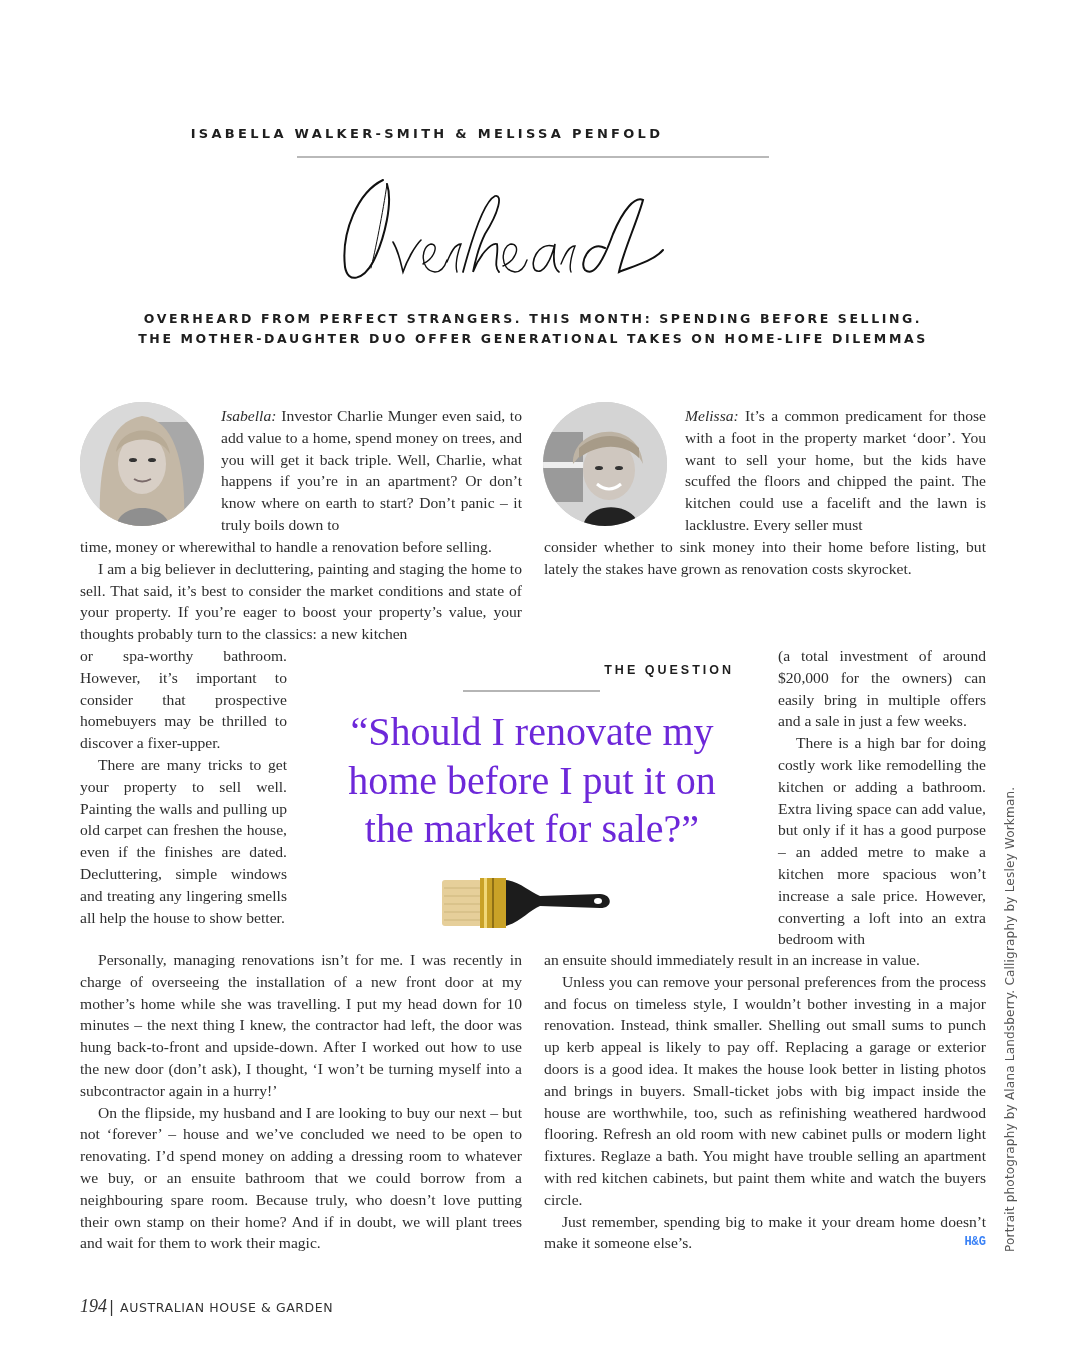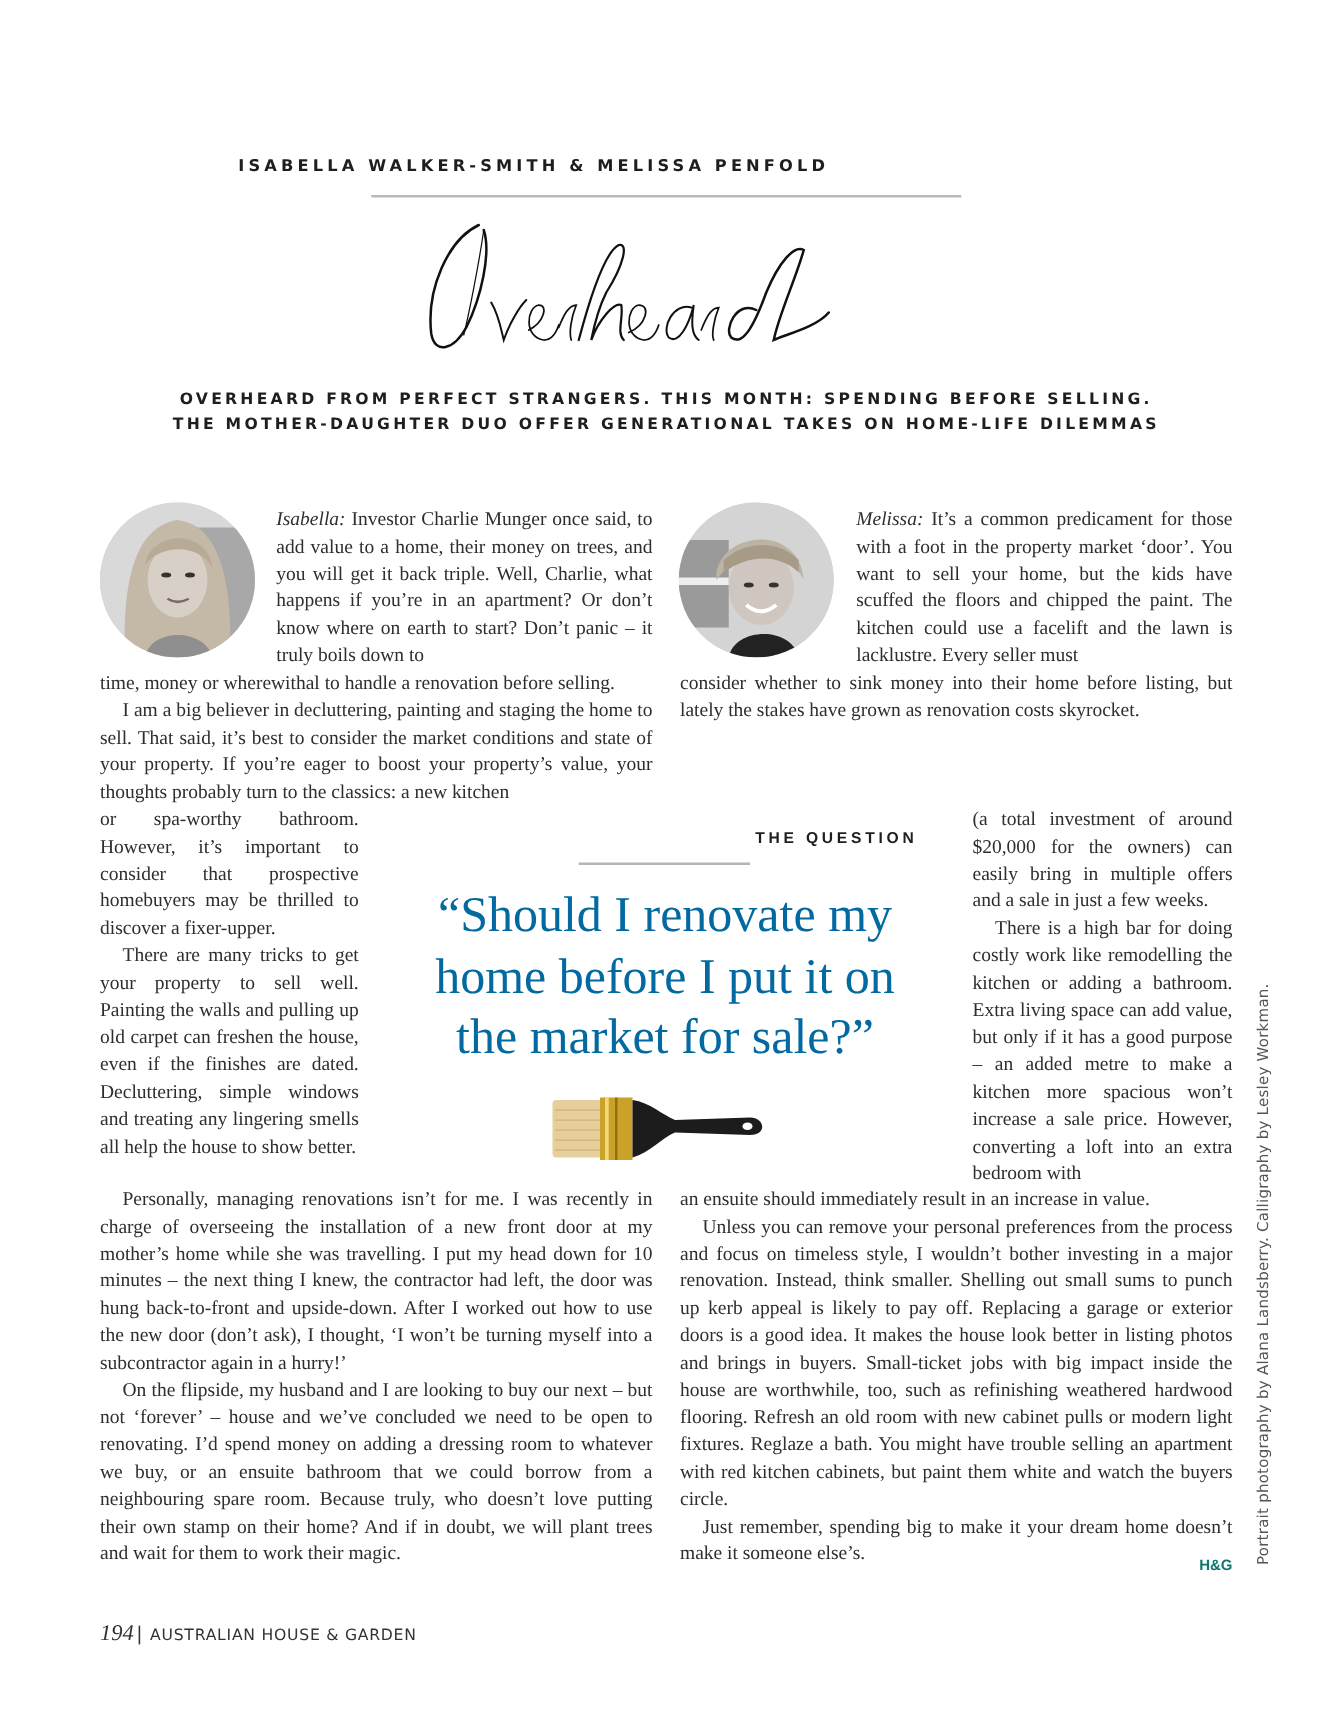--- a/index.html
+++ b/index.html
@@ -35,35 +35,35 @@
 
     .speaker { font-style: italic; margin-top: 19px; }
 
     .question-label {
       position: absolute; top: 663px; left: 330px; width: 404px; text-align: right;
       font-family: Liberation Sans, sans-serif; font-size: 12.5px; letter-spacing: 3px; font-weight: 600; color: #1e1e1e;
     }
     .question-rule { position: absolute; top: 690px; left: 463px; width: 137px; height: 2px; background: #b5b5b5; }
     .question-quote {
       position: absolute; top: 708px; left: 320px; width: 424px; text-align: center;
-      font-family: "Liberation Serif", serif; font-size: 40px; line-height: 48.5px; color: #0369a1;
+      font-family: "Liberation Serif", serif; font-size: 40px; line-height: 48.5px; color: #6d28d9;
     }
     .brush { position: absolute; top: 872px; left: 440px; width: 176px; height: 60px; }
 
     .credit {
       position: absolute; left: 1003px; top: 1252px; width: 500px; transform-origin: 0 0; transform: rotate(-90deg);
       font-family: "DejaVu Sans", sans-serif; font-size: 12px; color: #555; white-space: nowrap; letter-spacing: 0.2px;
     }
 
     .folio { position: absolute; top: 1296px; left: 80px; font-size: 14px; color: #333; white-space: nowrap; }
     .folio .page-num { font-family: "Liberation Serif", serif; font-style: italic; font-size: 18px; }
     .folio .pipe { font-family: "DejaVu Sans", sans-serif; margin: 0 6px 0 2px; font-size: 15px; }
     .folio .mag { font-family: "DejaVu Sans", sans-serif; font-size: 12.5px; letter-spacing: 0.6px; }
 
-    .sign-off { font-family: Liberation Sans, sans-serif; font-weight: 700; font-size: 12px; float: right; color: #0f766e; margin-top: 10px; }
+    .sign-off { font-family: Liberation Mono, monospace; font-weight: 700; font-size: 12px; float: right; color: #3b82f6; margin-top: 0; }
   </style>
 </head>
 <body>
 
 <div class="byline">ISABELLA WALKER-SMITH &amp; MELISSA PENFOLD</div>
 <div class="byline-rule"></div>
 
 <div class="masthead">
   <svg width="420" height="120" viewBox="0 0 420 120">
     <title>Overheard</title>
@@ -119,21 +119,21 @@
     <path d="M30 62 C 28 24, 96 14, 100 62 C 92 44, 66 30, 40 50 Z" fill="#bdb3a4"></path>
     <path d="M36 46 C 54 30, 80 30, 96 46 L 96 56 C 80 40, 54 42, 36 56 Z" fill="#a79b88"></path>
     <ellipse cx="56" cy="66" rx="4" ry="2" fill="#333"></ellipse>
     <ellipse cx="76" cy="66" rx="4" ry="2" fill="#333"></ellipse>
     <path d="M54 82 Q 66 92 78 82" stroke="#fff" stroke-width="3" fill="none"></path>
     <path d="M40 124 C 44 100, 90 98, 96 124 Z" fill="#222"></path>
   </svg>
 </div>
 
 <div class="col" style="top:405px; left:221px; width:301px;">
-  <p><span class="speaker">Isabella:</span><span> Investor Charlie Munger once said, to add value to a home, their money on trees, and you will get it back triple. Well, Charlie, what happens if you’re in an apartment? Or don’t know where on earth to start? Don’t panic – it truly boils down to</span></p>
+  <p><span class="speaker">Isabella:</span><span> Investor Charlie Munger even said, to add value to a home, spend money on trees, and you will get it back triple. Well, Charlie, what happens if you’re in an apartment? Or don’t know where on earth to start? Don’t panic – it truly boils down to</span></p>
 </div>
 <div class="col" style="top:536px; left:80px; width:442px;">
   <p>time, money or wherewithal to handle a renovation before selling.</p>
   <p class="indent">I am a big believer in decluttering, painting and staging the home to sell. That said, it’s best to consider the market conditions and state of your property. If you’re eager to boost your property’s value, your thoughts probably turn to the classics: a new kitchen</p>
 </div>
 <div class="col" style="top:645px; left:80px; width:207px;">
   <p>or spa-worthy bathroom. However, it’s important to consider that prospective homebuyers may be thrilled to discover a fixer-upper.</p>
   <p class="indent">There are many tricks to get your property to sell well. Painting the walls and pulling up old carpet can freshen the house, even if the finishes are dated. Decluttering, simple windows and treating any lingering smells all help the house to show better.</p>
 </div>
 <div class="col" style="top:949px; left:80px; width:442px;">

